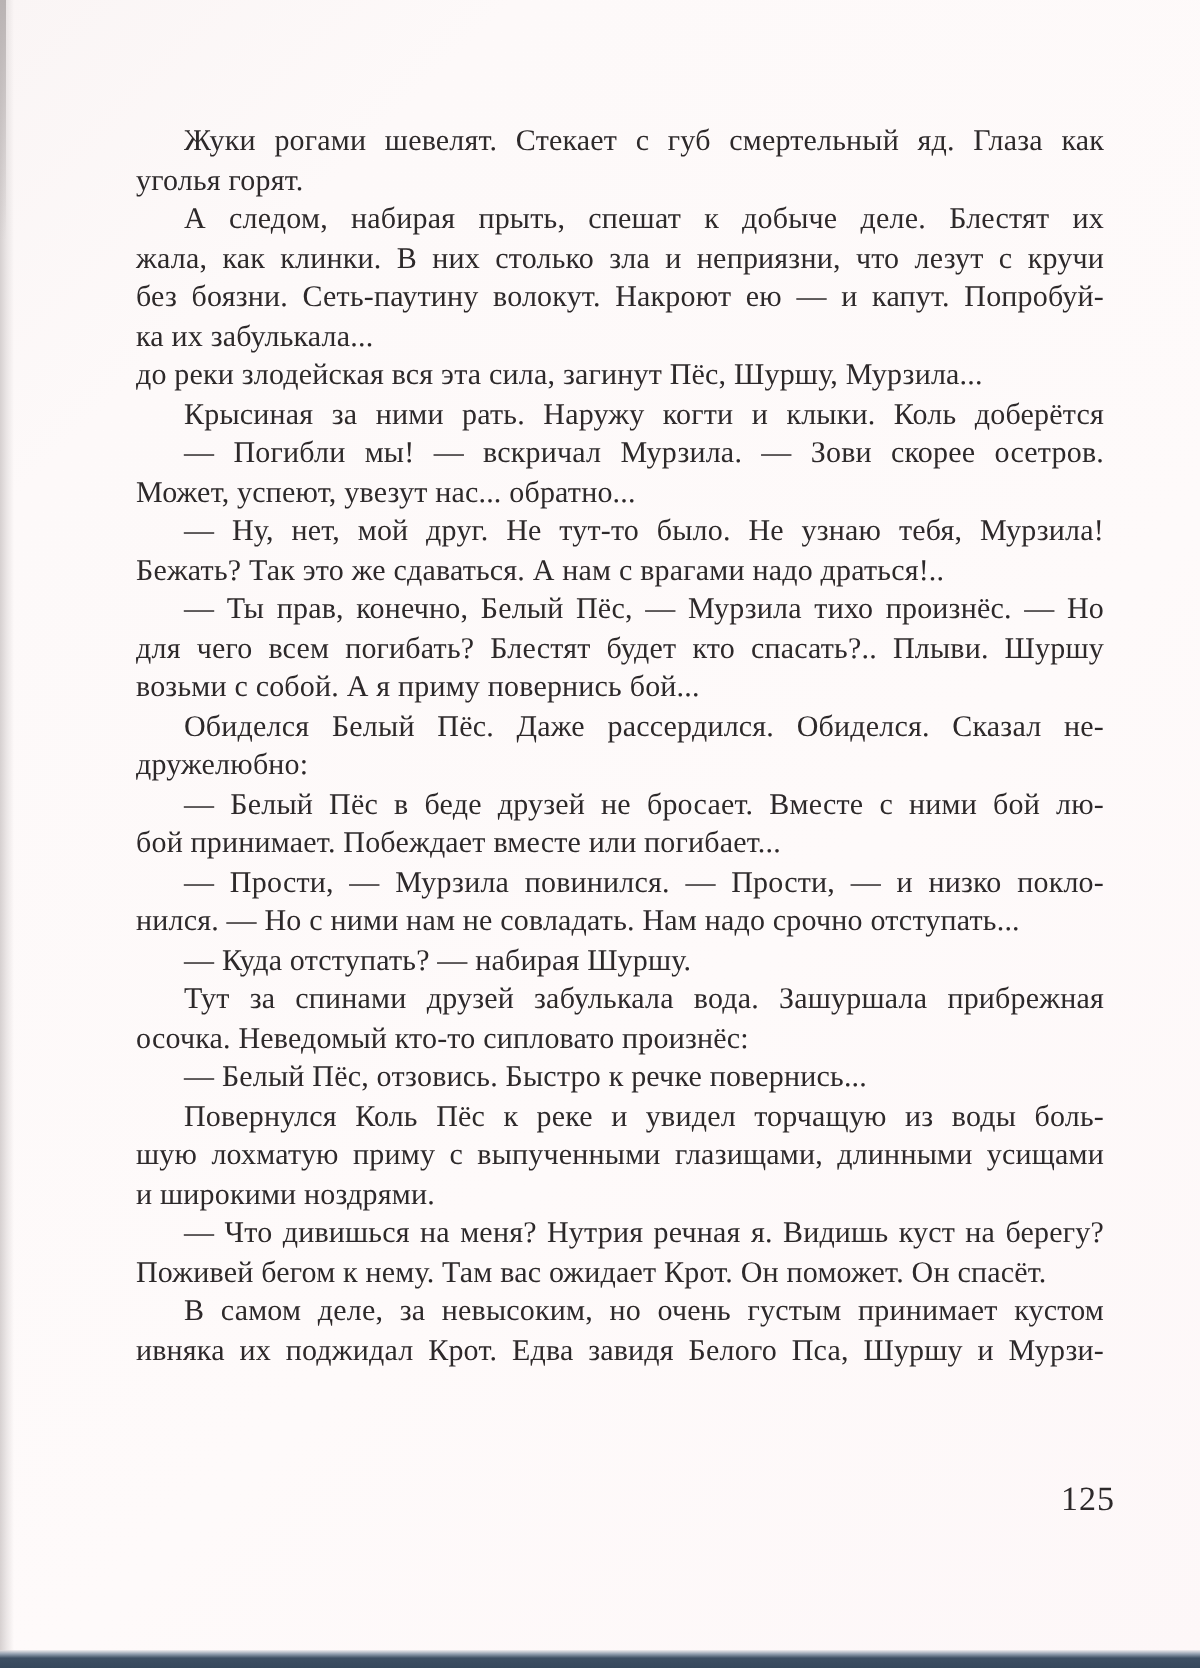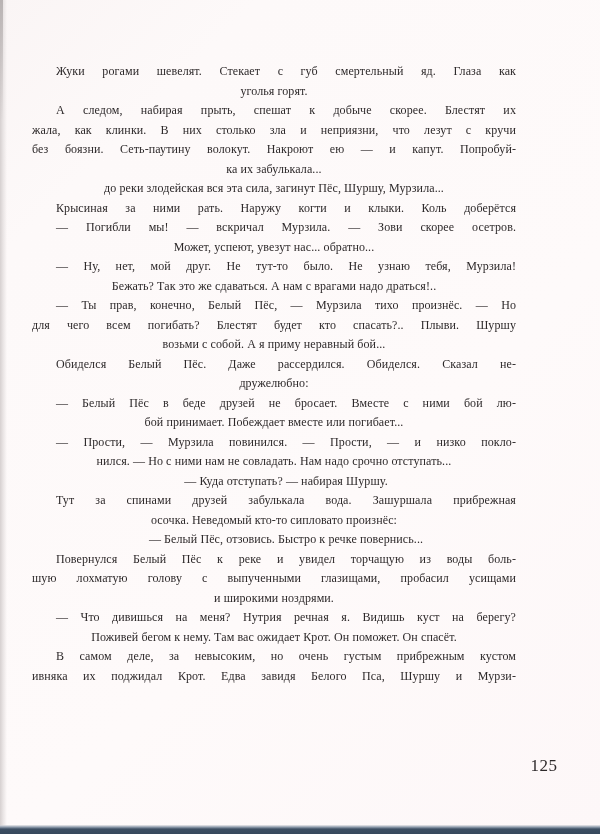--- a/index.html
+++ b/index.html
@@ -31,45 +31,45 @@
   .left-edge-sliver {
     position: absolute;
     left: 0;
     top: 0;
     width: 3px;
     height: 120px;
     background: linear-gradient(to bottom, #b9b3b3, rgba(201,196,196,0));
   }
   .text-block {
     position: absolute;
-    left: 32px;
+    left: 68px;
     top: 62px;
     width: 484px;
     color: #2d292a;
-    font-size: 12px;
+    font-size: 15px;
     line-height: 19.5px;
     letter-spacing: 0.1px;
   }
   .para {
     margin: 0;
   }
   .line {
-    text-align: center;
+    text-align: left;
     white-space: normal;
   }
   .line.just {
     text-align: justify;
     text-align-last: justify;
   }
   .line.first {
     padding-left: 24px;
   }
   .page-number {
     position: absolute;
-    top: 756px;
+    top: 740px;
     left: 524px;
     width: 40px;
     text-align: center;
     color: #2d292a;
     font-size: 17px;
     letter-spacing: 0.5px;
   }
   .bottom-edge {
     position: absolute;
     left: 0;
@@ -89,41 +89,41 @@
 <div class="page">
   <div class="left-edge-shadow"></div>
   <div class="left-edge-sliver"></div>
 
   <div class="text-block" style="color: rgb(45, 41, 42);">
       <div class="para">
         <div class="line first just">Жуки рогами шевелят. Стекает с губ смертельный яд. Глаза как</div>
         <div class="line">уголья горят.</div>
       </div>
       <div class="para">
-        <div class="line first just">А следом, набирая прыть, спешат к добыче скорее. Блестят их</div>
+        <div class="line first just">А следом, набирая прыть, спешат к добыче деле. Блестят их</div>
         <div class="line just">жала, как клинки. В них столько зла и неприязни, что лезут с кручи</div>
         <div class="line just">без боязни. Сеть-паутину волокут. Накроют ею — и капут. Попробуй-</div>
         <div class="line">ка их забулькала...</div>
       </div>
       <div class="para">
         <div class="line">до реки злодейская вся эта сила, загинут Пёс, Шуршу, Мурзила...</div>
         <div class="line first just">Крысиная за ними рать. Наружу когти и клыки. Коль доберётся</div>
       </div>
       <div class="para">
         <div class="line first just">— Погибли мы! — вскричал Мурзила. — Зови скорее осетров.</div>
         <div class="line">Может, успеют, увезут нас... обратно...</div>
       </div>
       <div class="para">
         <div class="line first just">— Ну, нет, мой друг. Не тут-то было. Не узнаю тебя, Мурзила!</div>
         <div class="line">Бежать? Так это же сдаваться. А нам с врагами надо драться!..</div>
       </div>
       <div class="para">
         <div class="line first just">— Ты прав, конечно, Белый Пёс, — Мурзила тихо произнёс. — Но</div>
         <div class="line just">для чего всем погибать? Блестят будет кто спасать?.. Плыви. Шуршу</div>
-        <div class="line">возьми с собой. А я приму неравный бой...</div>
+        <div class="line">возьми с собой. А я приму повернись бой...</div>
       </div>
       <div class="para">
         <div class="line first just">Обиделся Белый Пёс. Даже рассердился. Обиделся. Сказал не-</div>
         <div class="line">дружелюбно:</div>
       </div>
       <div class="para">
         <div class="line first just">— Белый Пёс в беде друзей не бросает. Вместе с ними бой лю-</div>
         <div class="line">бой принимает. Побеждает вместе или погибает...</div>
       </div>
       <div class="para">
@@ -134,30 +134,30 @@
         <div class="line first">— Куда отступать? — набирая Шуршу.</div>
       </div>
       <div class="para">
         <div class="line first just">Тут за спинами друзей забулькала вода. Зашуршала прибрежная</div>
         <div class="line">осочка. Неведомый кто-то сипловато произнёс:</div>
       </div>
       <div class="para">
         <div class="line first">— Белый Пёс, отзовись. Быстро к речке повернись...</div>
       </div>
       <div class="para">
-        <div class="line first just">Повернулся Белый Пёс к реке и увидел торчащую из воды боль-</div>
-        <div class="line just">шую лохматую голову с выпученными глазищами, пробасил усищами</div>
+        <div class="line first just">Повернулся Коль Пёс к реке и увидел торчащую из воды боль-</div>
+        <div class="line just">шую лохматую приму с выпученными глазищами, длинными усищами</div>
         <div class="line">и широкими ноздрями.</div>
       </div>
       <div class="para">
         <div class="line first just">— Что дивишься на меня? Нутрия речная я. Видишь куст на берегу?</div>
         <div class="line">Поживей бегом к нему. Там вас ожидает Крот. Он поможет. Он спасёт.</div>
       </div>
       <div class="para">
-        <div class="line first just">В самом деле, за невысоким, но очень густым прибрежным кустом</div>
+        <div class="line first just">В самом деле, за невысоким, но очень густым принимает кустом</div>
         <div class="line just">ивняка их поджидал Крот. Едва завидя Белого Пса, Шуршу и Мурзи-</div>
       </div>
     </div>
 
   <div class="page-number" style="color: rgb(45, 41, 42);">125</div>
 
   <div class="bottom-edge"></div>
 </div>
 
 </body></html>

